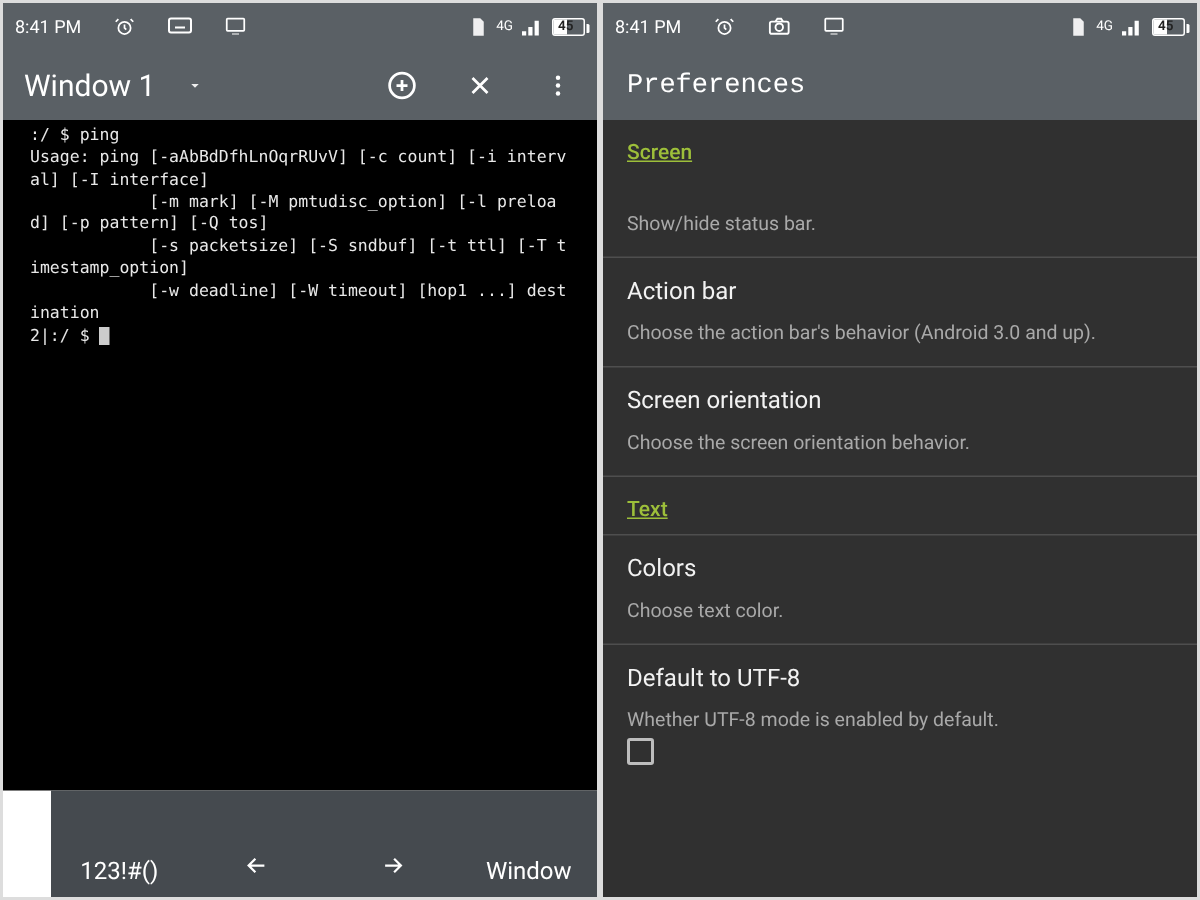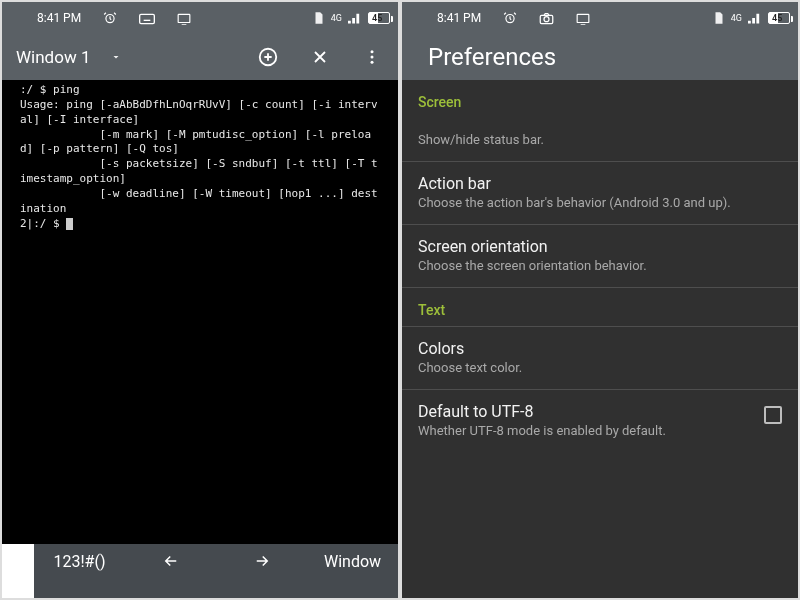--- a/index.html
+++ b/index.html
@@ -19,21 +19,21 @@
   
   .status-bar {
     height: 32px;
     background: #5a6065;
     color: #fff;
     display: flex; align-items: center;
     padding: 0 8px;
     font-size: 12px;
     gap: 4px;
   }
-  .status-bar .sb-left { display: flex; align-items: flex-end; gap: 22px; margin-left: 27px; }
+  .status-bar .sb-left { display: flex; align-items: flex-start; gap: 22px; }
   .status-bar .sb-right { margin-left: auto; display: flex; align-items: center; gap: 6px; }
   .sb-icon { display: inline-flex; align-items: center; justify-content: center; }
   .sb-icon svg { display: block; }
   .battery-wrap { display: flex; align-items: flex-end; gap: 2px; }
   .battery-box {
     width: 22px; height: 12px; border: 1.5px solid #fff; border-radius: 2px;
     position: relative; display: flex; align-items: center; justify-content: flex-start;
   }
   .battery-box::after {
     content: ""; position: absolute; right: -4px; top: 3px; width: 2px; height: 6px;
@@ -43,74 +43,75 @@
   .battery-pct { font-size: 9px; position: absolute; left: 3px; color: #222; font-weight: 600; }
   
   .appbar {
     height: 46px;
     background: #5a6065;
     color: #fff;
     display: flex; align-items: center;
     padding: 0 8px 0 14px;
     gap: 16px;
   }
-  .appbar .title { font-size: 17px; font-weight: 400; }
+  .appbar .title { font-size: 20px; font-weight: 400; }
   .appbar .dropdown-icon { margin-left: 4px; opacity: .9; }
   .appbar .spacer { flex: 1; }
   .appbar .action { width: 36px; height: 36px; display: flex; align-items: center; justify-content: center; }
   .terminal {
     flex: 1;
     background: #000;
     color: #e8e8e8;
     font-family: Menlo, Consolas, monospace;
     font-size: 11px;
     line-height: 1.35;
     padding: 2px 18px;
     white-space: pre-wrap;
     word-break: break-all;
     border-top: 1px solid #000;
   }
   .cursor {
     display: inline-block; width: 7px; height: 12px; background: #ccc; vertical-align: text-bottom;
   }
   .ime-bar {
-    height: 54px;
+    height: 71px;
     background: #454a4f;
     color: #fff;
-    display: flex; align-items: flex-start; justify-content: space-around;
+    display: flex; align-items: flex-end; justify-content: space-around;
     font-size: 16px;
     margin-left: 32px;
   }
   .ime-key { min-width: 72px; text-align: center; padding: 8px 4px; }
   .ime-key svg { display: inline-block; }
   
   .pref-pane { background: #303030; color: #e6e6e6; }
   .pref-header {
     height: 46px;
     background: #5a6065;
     display: flex; align-items: center;
-    padding: 0 26px;
-    font-size: 24px; color: #fff;
+    padding: 0 16px;
+    font-size: 18px; color: #fff; font-family: Liberation Mono, monospace;
   }
   .pref-scroll { flex: 1; overflow: hidden; }
   .pref-section-label {
     color: #9dbf3a;
     font-size: 14px;
     padding: 14px 16px 8px;
     font-weight: 500;
+    text-decoration: underline;
   }
   .pref-item {
     padding: 12px 16px 14px;
   }
   .pref-item .pi-title { font-size: 16px; color: #f2f2f2; }
-  .pref-item .pi-sub { font-size: 13px; color: #a9a9a9; margin-top: 2px; }
+  .pref-item .pi-sub { font-size: 13px; color: #a9a9a9; margin-top: 12px; }
   .pref-divider {
     height: 1px; background: #4e4e4e; margin: 0 0;
   }
-  .pref-item.with-check { display: flex; align-items: flex-start; gap: 0; }
+  .pref-item.with-check { display: flex; align-items: flex-start; gap: 0; flex-direction: column; }
   .pref-item.with-check .text-col { flex: 1; }
   .checkbox {
     width: 18px; height: 18px; border: 2px solid #bdbdbd; border-radius: 2px;
     margin-top: 4px; flex-shrink: 0;
   }
 </style>
 </head>
 <body>
 
 <div class="pane">

